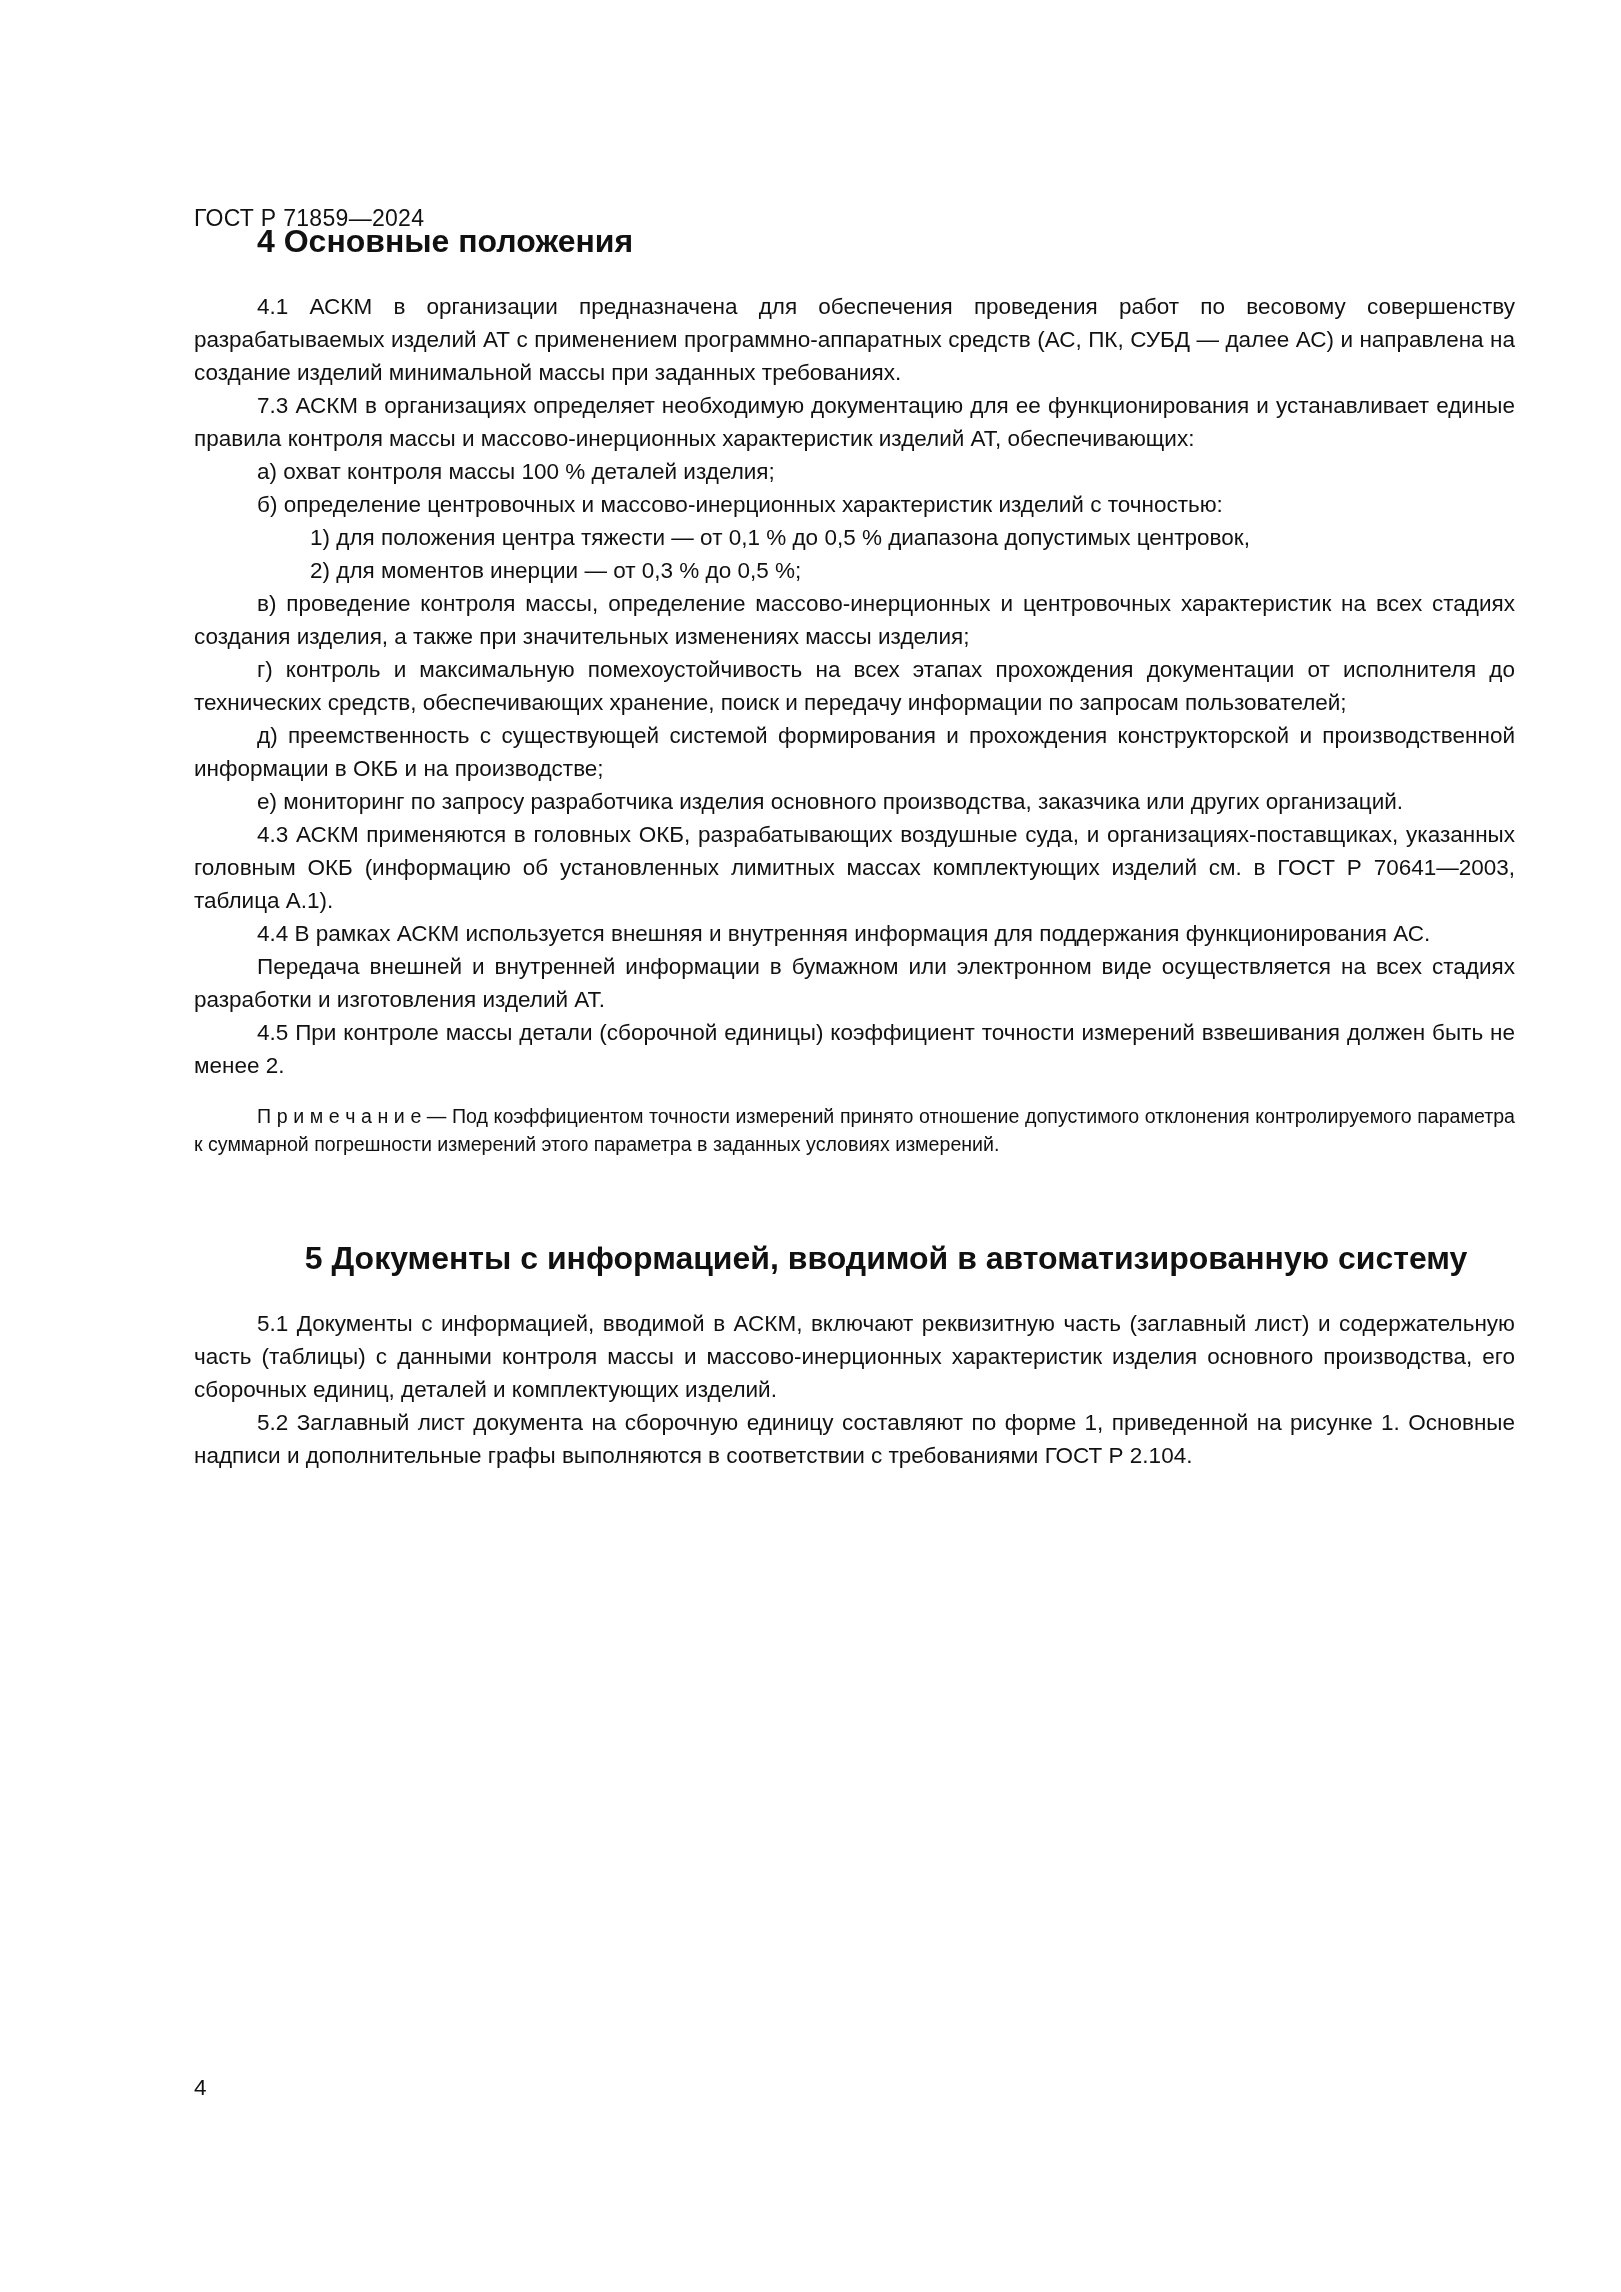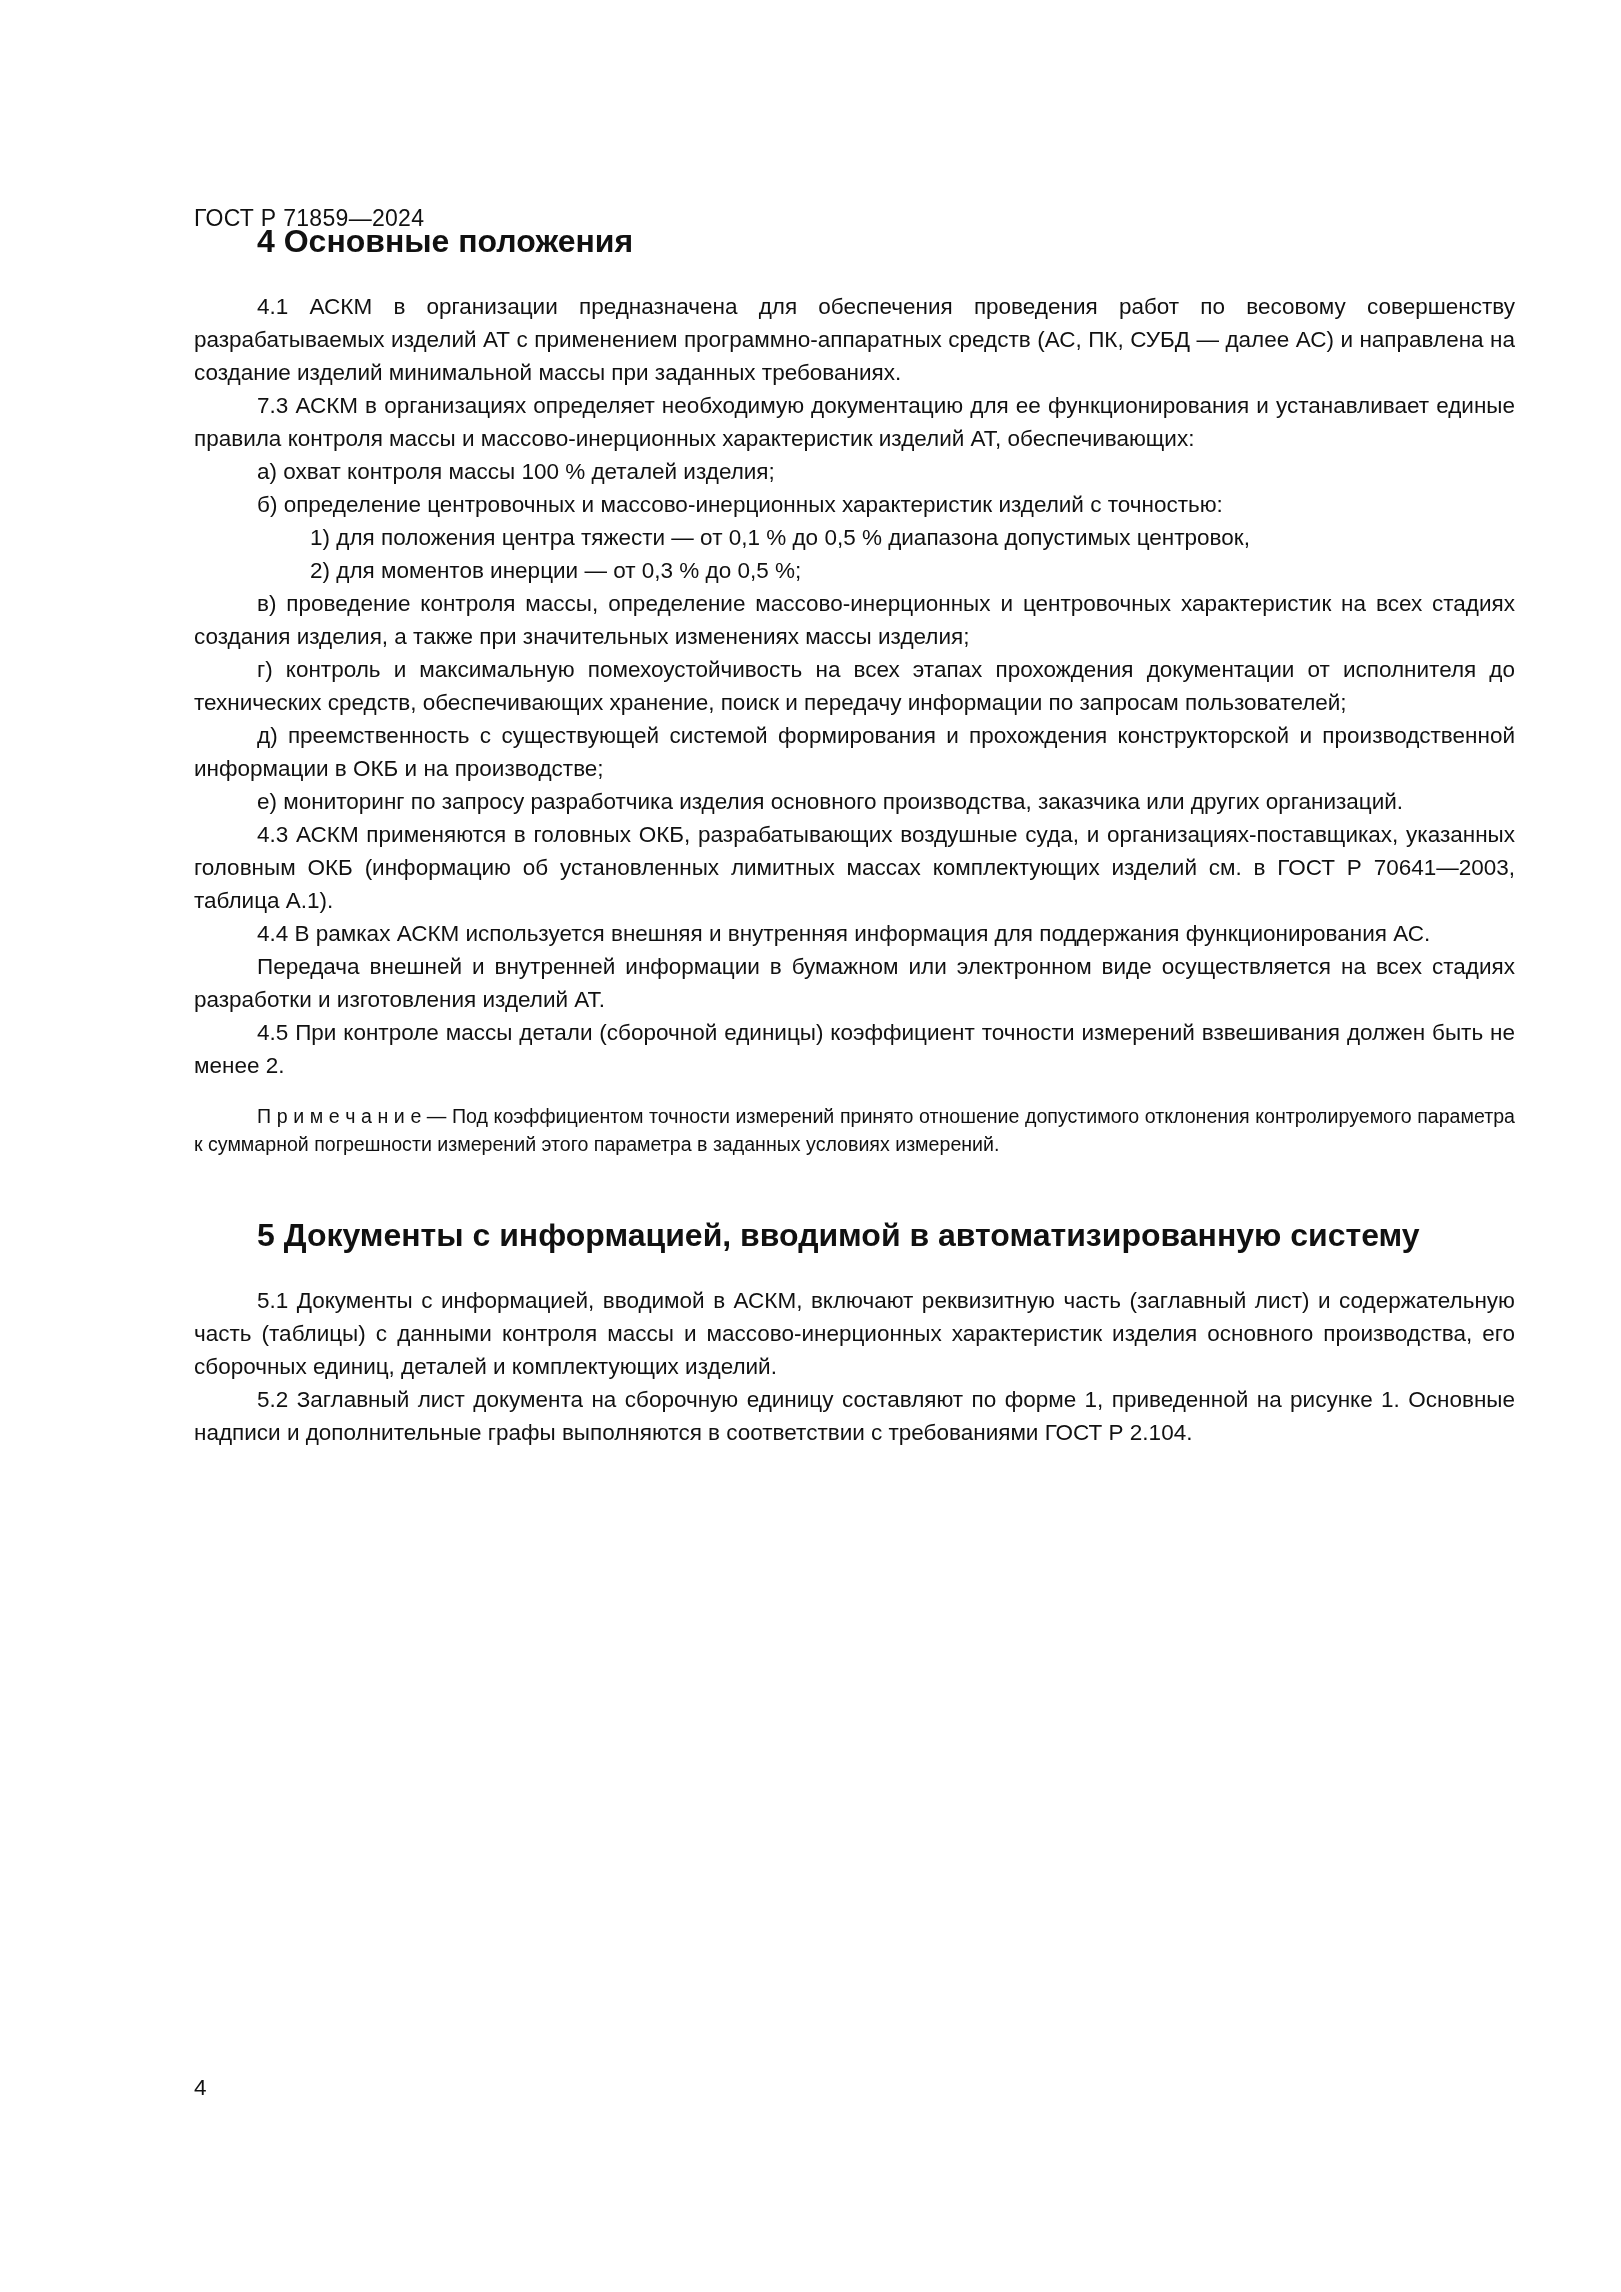--- a/index.html
+++ b/index.html
@@ -33,21 +33,22 @@
     width: 1321px;
   }
   .section-heading {
     font-size: 32px;
     font-weight: bold;
     padding-left: 63px;
     margin: 0 0 29px 0;
     line-height: 1.25;
   }
   .section-heading.second {
-    margin-top: 57px;
+    margin-top: 80px;
+    text-align: center;
   }
   .content p {
     margin: 0;
     font-size: 22.5px;
     line-height: 33px;
     text-align: justify;
     text-indent: 63px;
   }
   .content p.li2 {
     text-indent: 116px;

